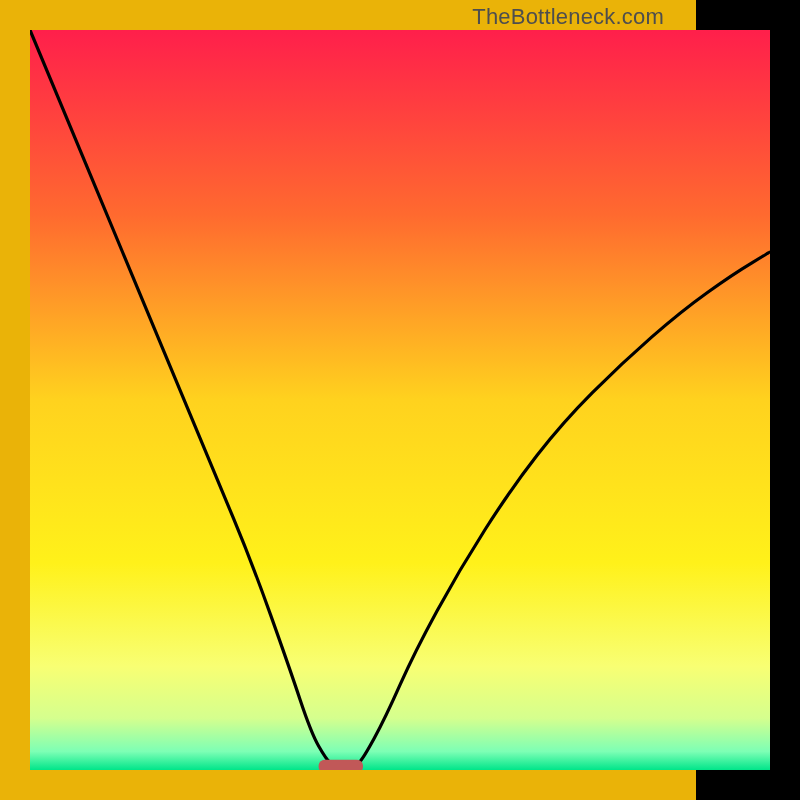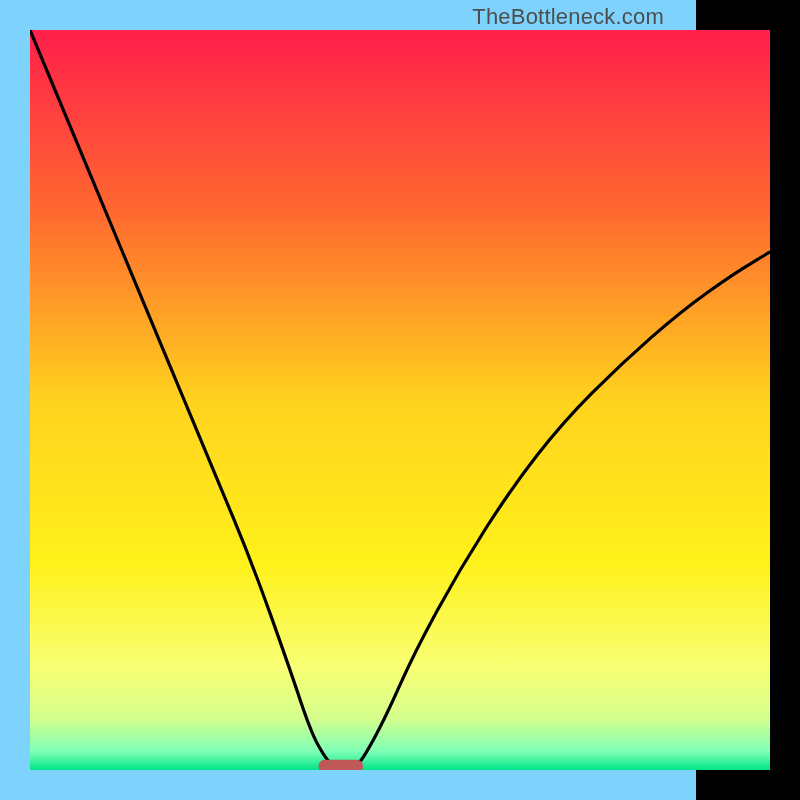--- a/index.html
+++ b/index.html
@@ -8,21 +8,21 @@
     width: 800px;
     height: 800px;
     overflow: hidden;
     background: #000;
     font-family: Arial, Helvetica, sans-serif;
   }
   .frame {
     position: relative;
     width: 696px;
     height: 800px;
-    background: #7dd3fc;
+    background: #eab308;
   }
   .plot {
     position: absolute;
     left: 30px;
     top: 30px;
     width: 740px;
     height: 740px;
     overflow: hidden;
   }
   .watermark {

